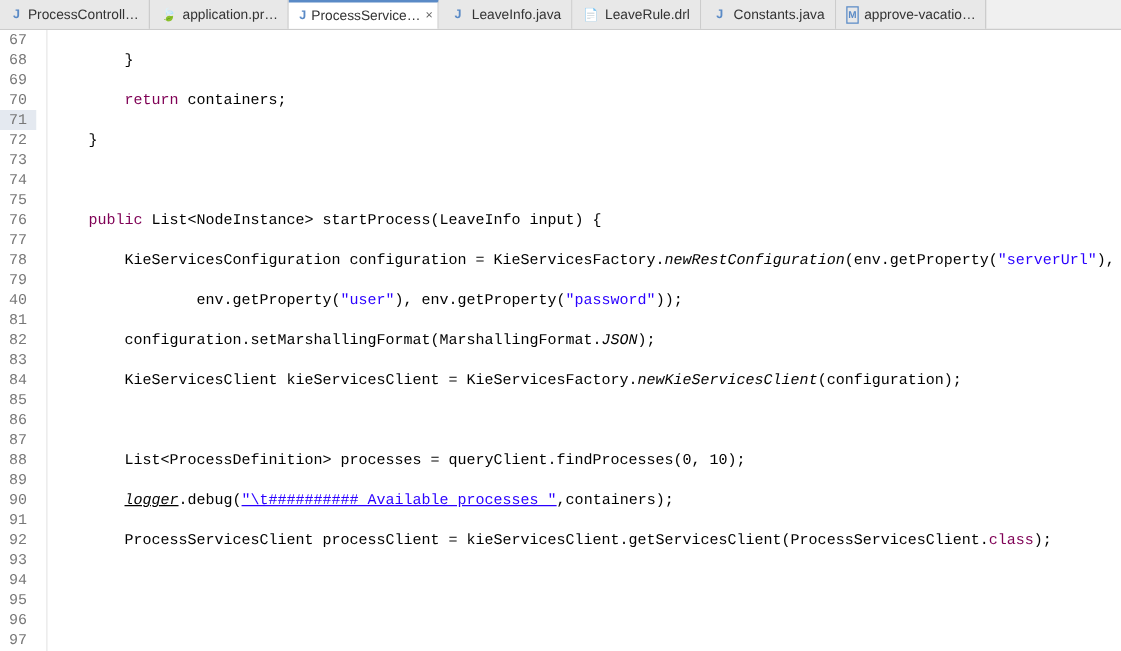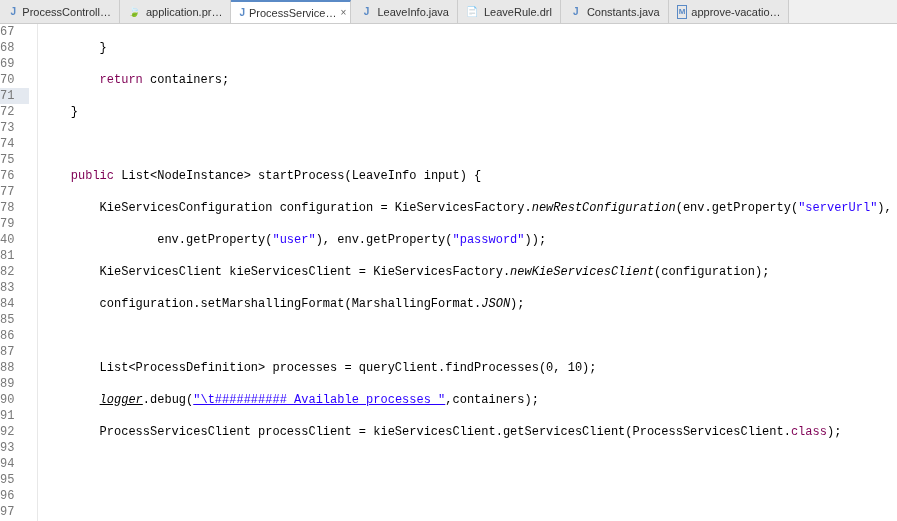--- a/index.html
+++ b/index.html
@@ -45,21 +45,21 @@
   font-size: 10px;
 }
 .editor-area {
   display: flex;
   height: calc(100% - 24px);
   background: #fff;
 }
 .gutter {
   width: 38px;
   background: #ffffff;
-  text-align: left;
+  text-align: center;
   padding-right: 8px;
   color: #787878;
   font-family: Consolas, "Courier New", monospace;
   font-size: 12px;
   line-height: 16px;
   user-select: none;
   border-right: 1px solid #e8e8e8;
 }
 .gutter .ln { height: 16px; }
 .gutter .ln.hl { background: #e4e9f0; }
@@ -154,22 +154,22 @@
       <div class="ln">98</div>
     </div>
   <div class="code">
 <div class="line"><span>        }</span></div>
 <div class="line">        <span class="kw">return</span><span> containers;</span></div>
 <div class="line"><span>    }</span></div>
 <div class="line"><span></span></div>
 <div class="line">    <span class="kw">public</span><span> List&lt;NodeInstance&gt; startProcess(LeaveInfo input) {</span></div>
 <div class="line"><span>        KieServicesConfiguration configuration = KieServicesFactory.</span><span class="smtd">newRestConfiguration</span><span>(env.getProperty(</span><span class="str">"serverUrl"</span><span>),</span></div>
 <div class="line"><span>                env.getProperty(</span><span class="str">"user"</span><span>), env.getProperty(</span><span class="str">"password"</span><span>));</span></div>
+<div class="line"><span>        configuration.setMarshallingFormat(MarshallingFormat.</span><span class="fld stat">JSON</span><span>);</span></div>
 <div class="line"><span>        KieServicesClient kieServicesClient = KieServicesFactory.</span><span class="smtd">newKieServicesClient</span><span>(configuration);</span></div>
-<div class="line"><span>        configuration.setMarshallingFormat(MarshallingFormat.</span><span class="fld stat">JSON</span><span>);</span></div>
 <div class="line"><span></span></div>
 <div class="line"><span>        List&lt;ProcessDefinition&gt; processes = queryClient.findProcesses(0, 10);</span></div>
 <div class="line"><span>        </span><span class="fld stat" style="text-decoration:underline">logger</span><span>.debug(</span><span class="str" style="text-decoration:underline">"\t########## Available processes "</span><span>,containers);</span></div>
 <div class="line"><span>        ProcessServicesClient processClient = kieServicesClient.getServicesClient(ProcessServicesClient.</span><span class="kw">class</span><span>);</span></div>
 <div class="line"><span></span></div>
 
 
 
 
 

